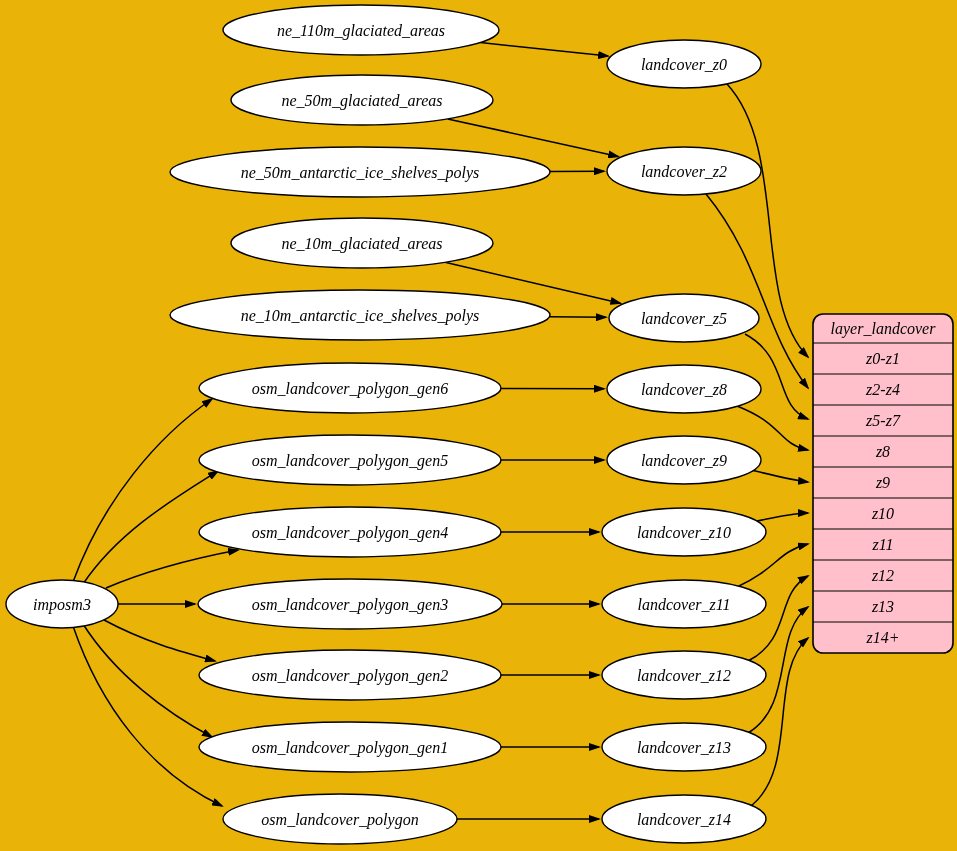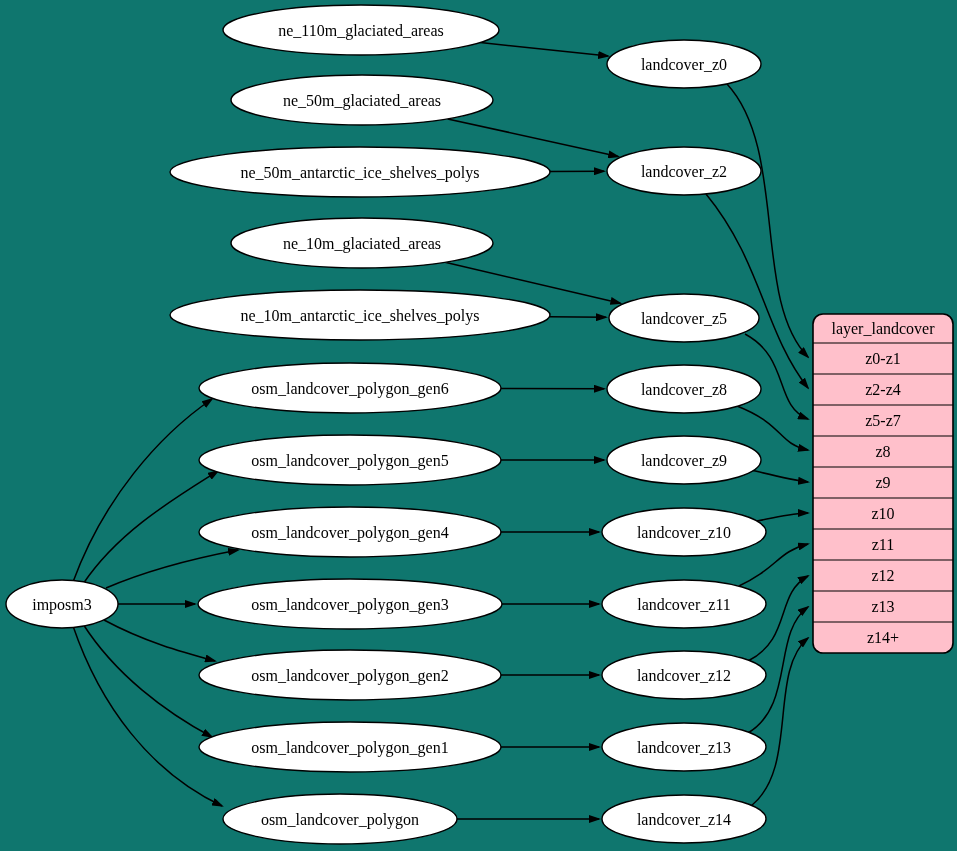--- a/index.html
+++ b/index.html
@@ -1,21 +1,22 @@
 <!DOCTYPE html>
 <html><head>
 <meta charset="utf-8">
 <style>
   html, body { margin: 0; padding: 0; background: #ffffff; }
   .canvas {
     position: relative;
     width: 957px;
     height: 851px;
-    background: #0f766e;
+    background: #eab308;
     overflow: hidden;
+    font-style: italic;
   }
   svg { display: block; }
   svg text {
     font-family: "Liberation Serif", "DejaVu Serif", serif;
     font-size: 16px;
     fill: #000000;
   }
   .edge { fill: none; }
   .node-shape { }
 </style>

